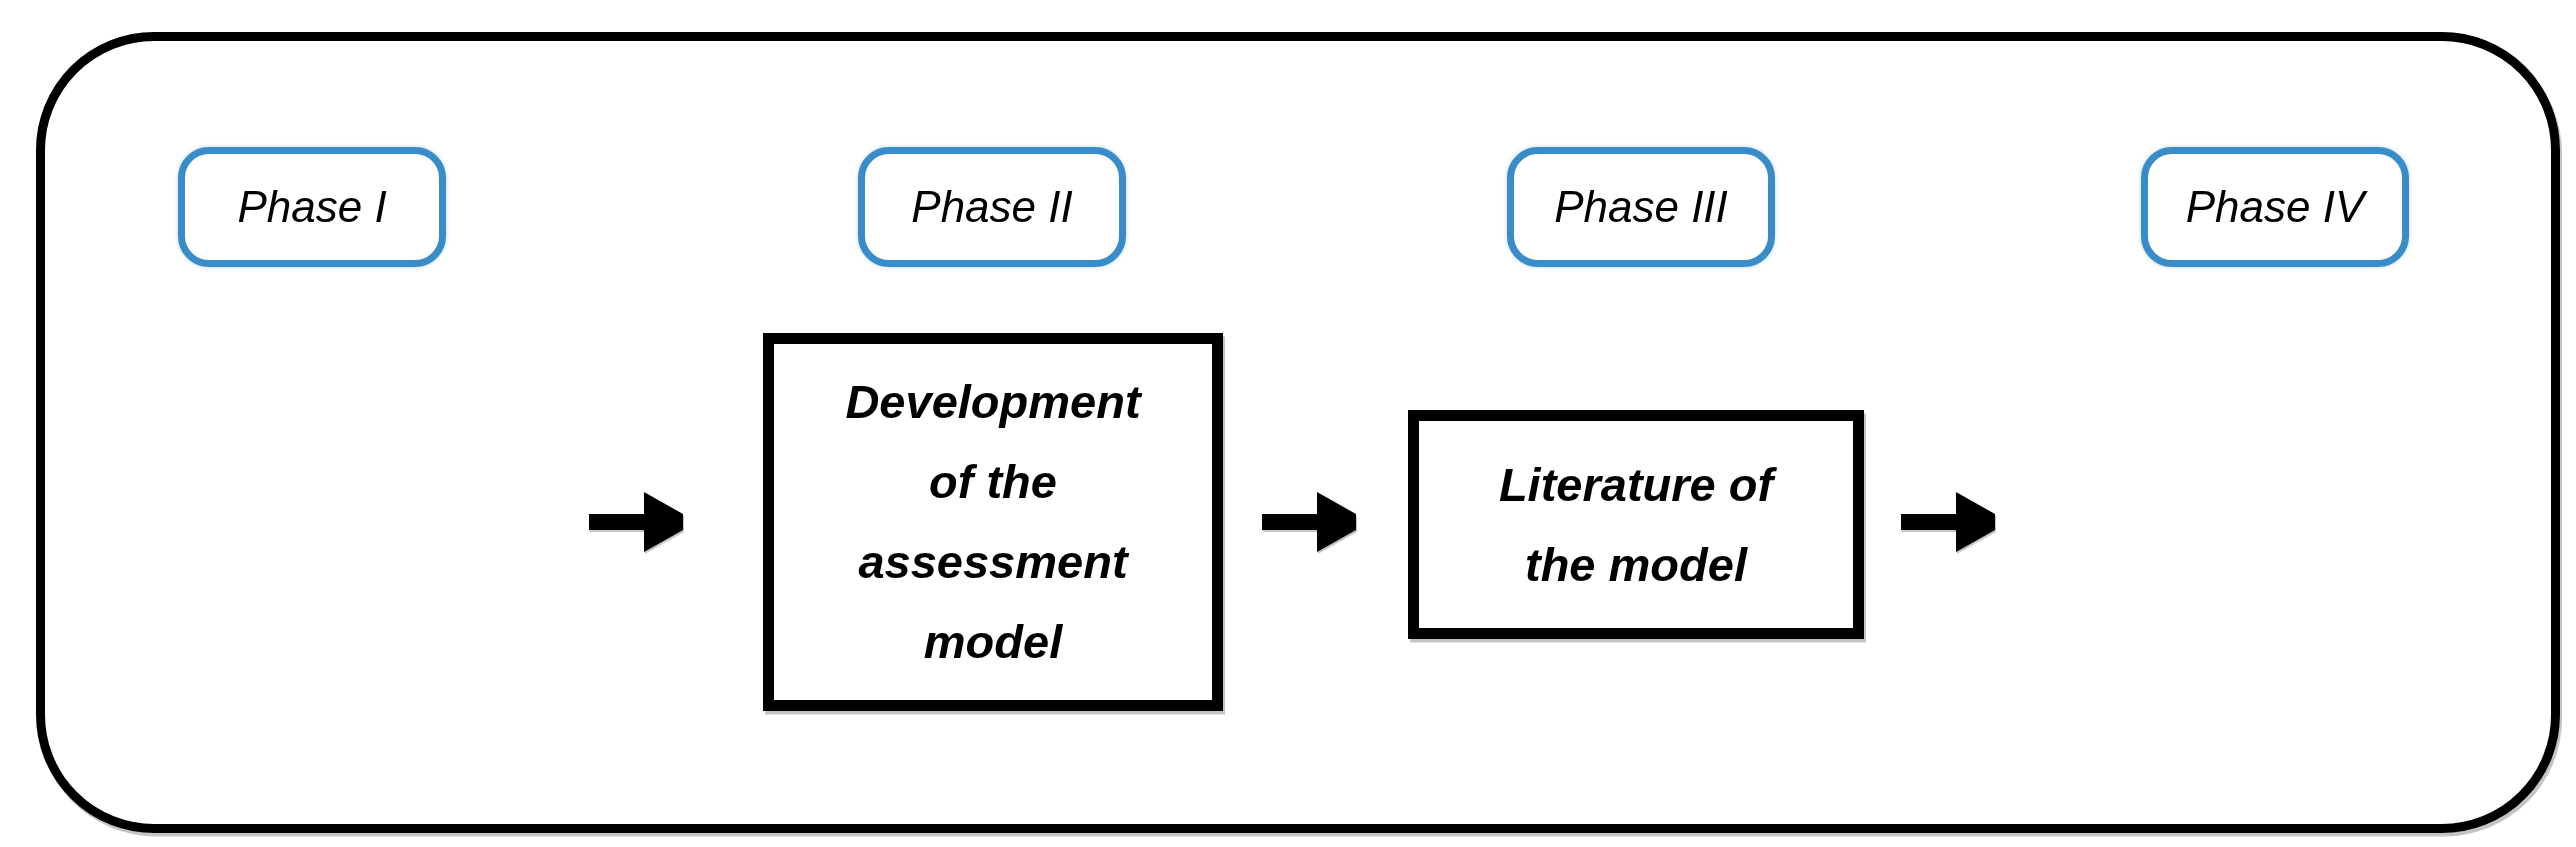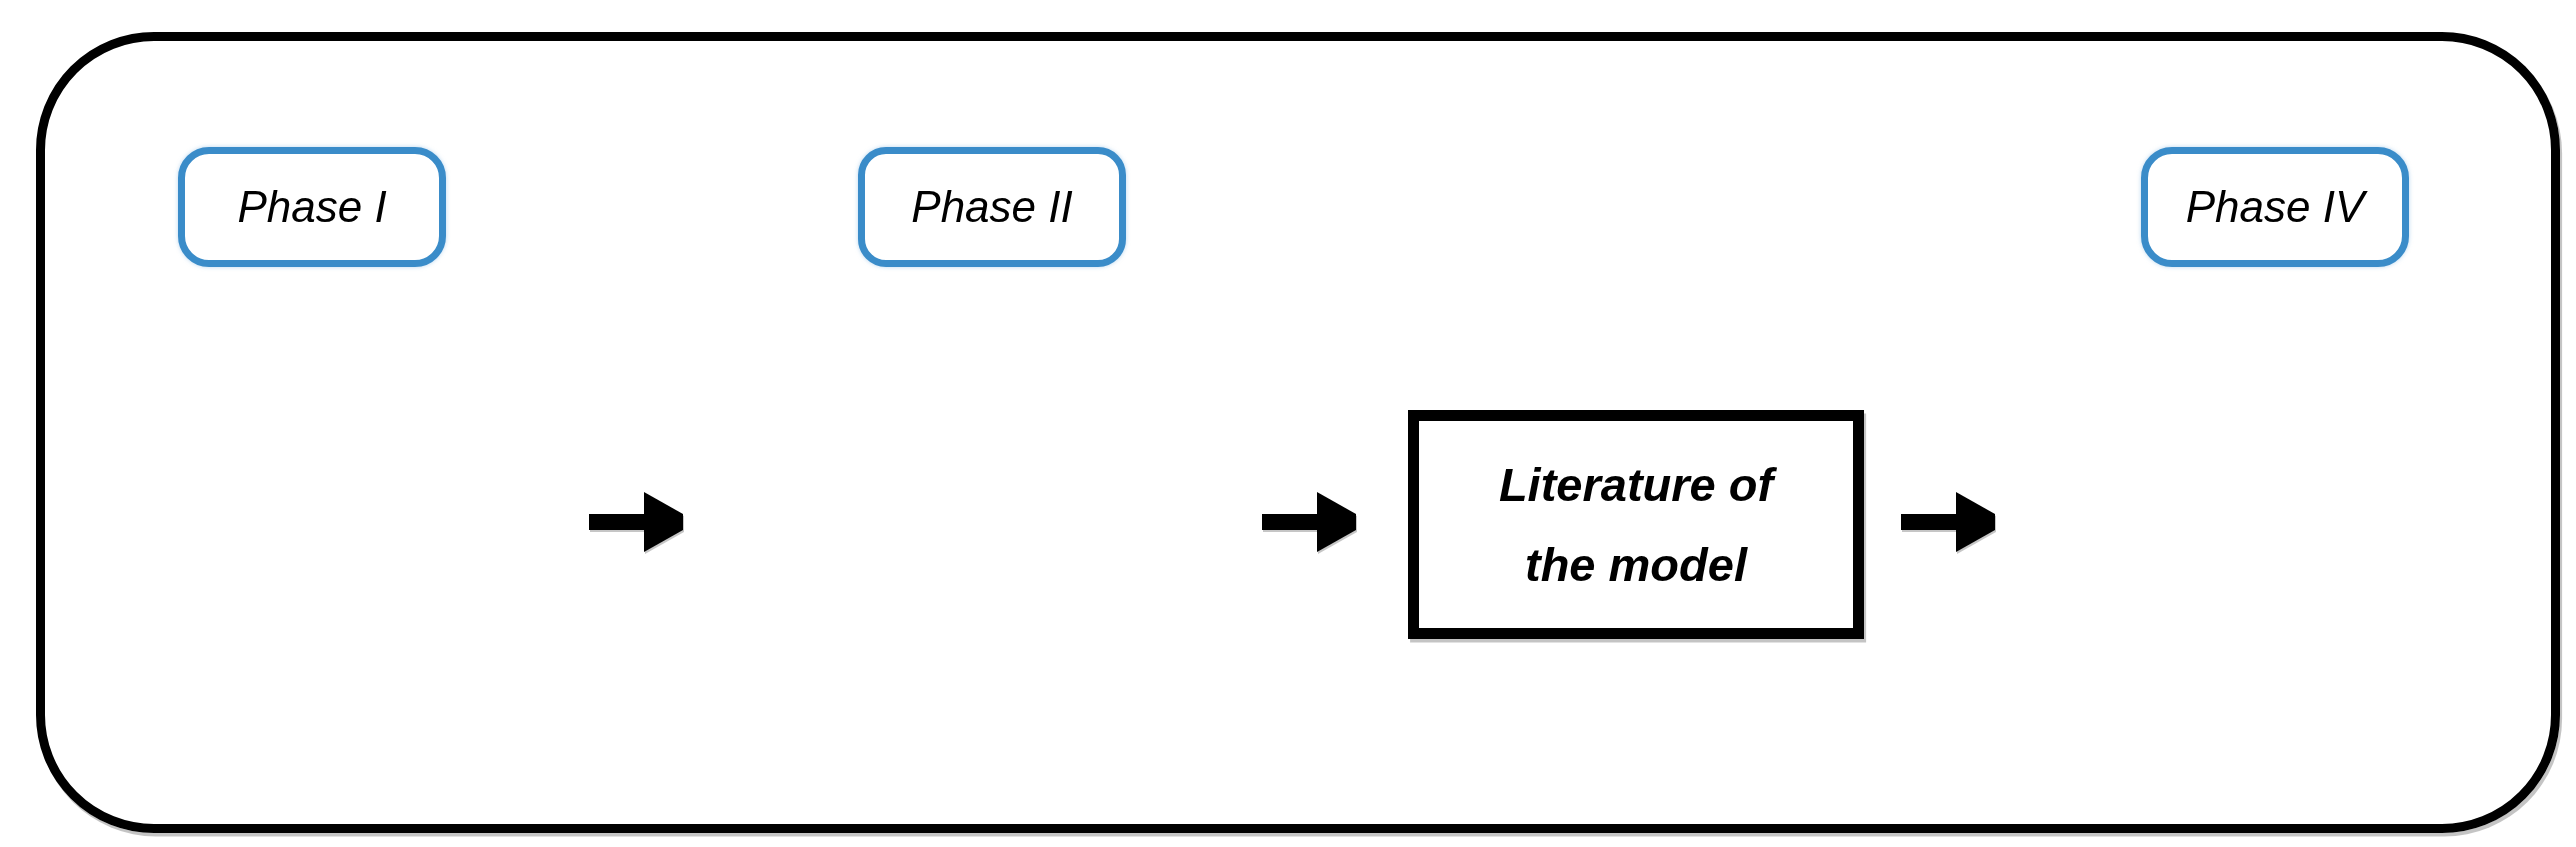--- a/index.html
+++ b/index.html
@@ -61,24 +61,29 @@
   }
 </style>
 </head>
 <body>
 
 <div class="canvas">
 
   <div class="frame"></div>
 
   <div class="phase" style="left:170px;">Phase I</div>
-  <div class="phase" style="left:850px;border-radius:28px;">Phase II</div>
+  <div class="phase" style="left:850px;">Phase II</div>
+  <div class="phase" style="left:1499px;">Phase III</div>
   <div class="phase" style="left:2133px;">Phase IV</div>
 
 
+  <div class="stage" style="left:755px;top:325px;width:460px;height:378px;">Development
+of the
+assessment
+model</div>
 
   <div class="stage" style="left:1400px;top:402px;width:456px;height:229px;">Literature of
 the model</div>
 
 
   <div class="arrow" style="left:573px;">
     <div class="shaft"></div>
     <div class="head"></div>
   </div>
   <div class="arrow" style="left:1246px;">

